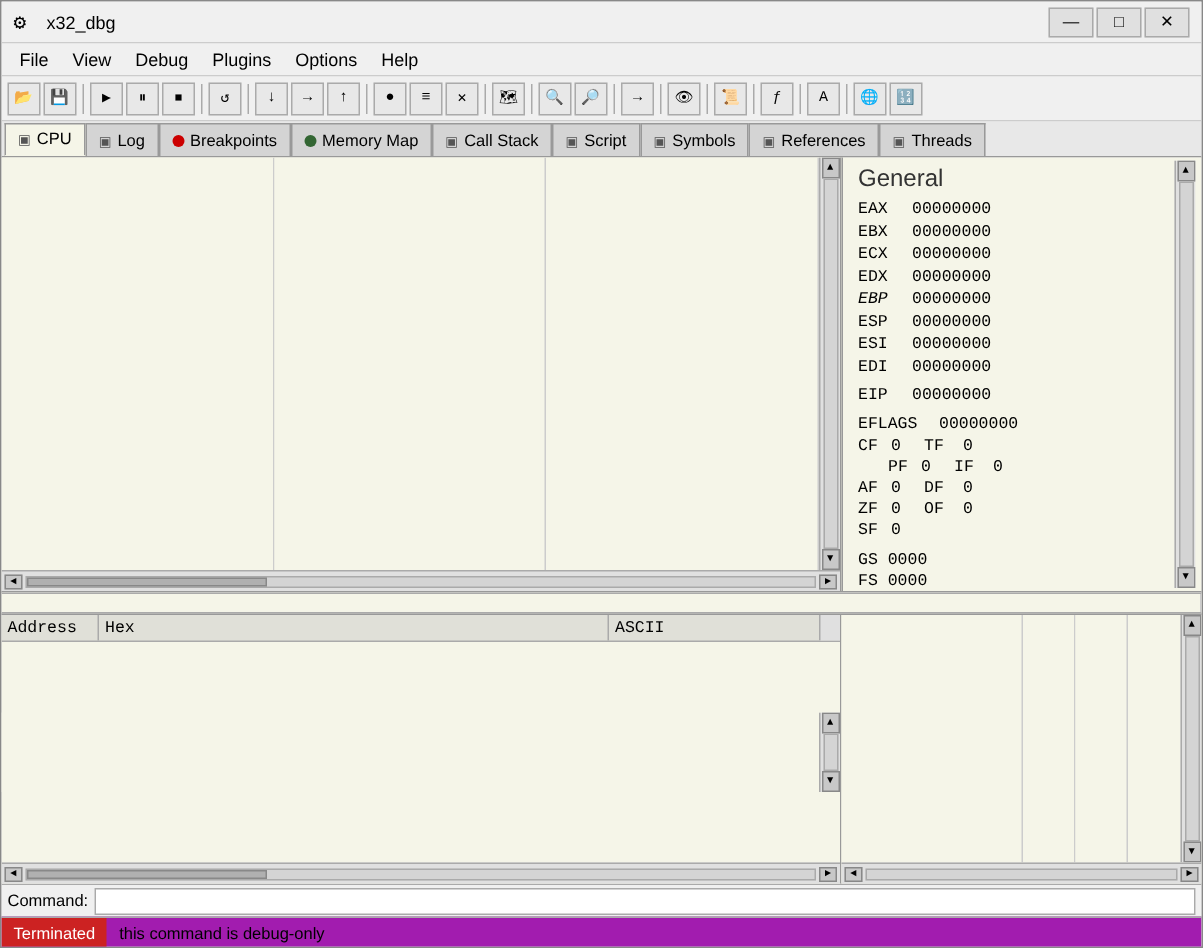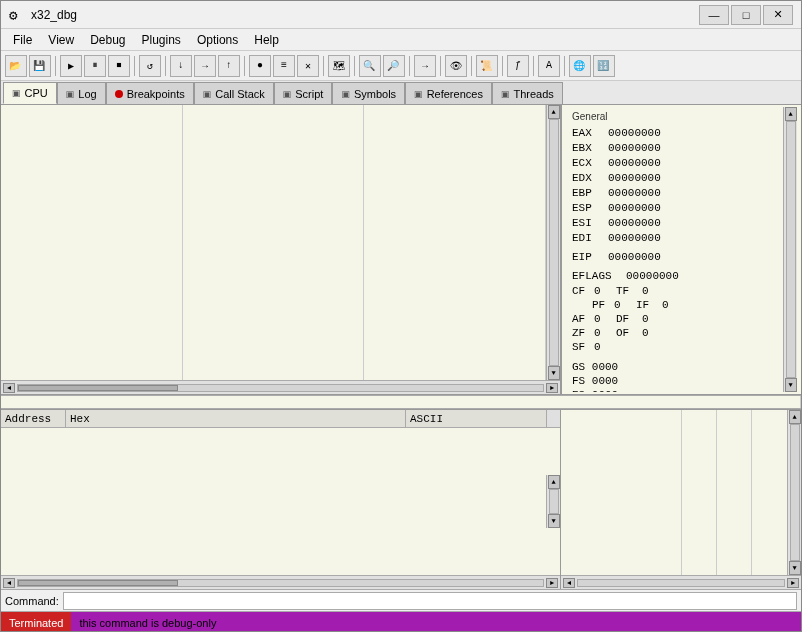--- a/index.html
+++ b/index.html
@@ -312,20 +312,24 @@
     </div>
     <div class="tab">
       <span style="font-size: 9px; color: rgb(85, 85, 85);">▣</span>
       <span>Log</span>
     </div>
     <div class="tab">
       <span class="tab-dot" style="background: rgb(204, 0, 0);"></span>
       <span>Breakpoints</span>
     </div>
     <div class="tab">
+      <span class="tab-dot" style="background: rgb(51, 102, 51);"></span>
+      <span>Memory Map</span>
+    </div>
+    <div class="tab">
       <span style="font-size: 9px; color: rgb(85, 85, 85);">▣</span>
       <span>Call Stack</span>
     </div>
     <div class="tab">
       <span style="font-size: 9px; color: rgb(85, 85, 85);">▣</span>
       <span>Script</span>
     </div>
     <div class="tab">
       <span style="font-size: 9px; color: rgb(85, 85, 85);">▣</span>
       <span>Symbols</span>
@@ -365,41 +369,41 @@
         <div style="flex:1;height:8px;background:#d4d4d4;border:1px solid #aaa;position:relative;">
           <div style="position:absolute;left:0;top:0;width:160px;height:6px;background:#b0b0b0;border:1px solid #888;"></div>
         </div>
         <div style="width:12px;height:10px;background:#c8c8c8;border:1px solid #888;display:flex;align-items:center;justify-content:center;font-size:7px;cursor:pointer;">►</div>
       </div>
     </div>
 
     <div id="registers-panel" style="width:240px; background:#f5f5e8; border-left:1px solid #999; display:flex; flex-direction:column; overflow:hidden;">
       <div class="registers-wrapper" style="display:flex; flex:1; overflow:hidden;">
         <div class="registers-inner" style="flex:1; padding:4px 6px; overflow:hidden;">
-          <div style="font-family:'Segoe UI',sans-serif;font-size:10px;color:#333;margin-bottom:4px;">General</div>
+          <div style="font-family:'Segoe UI',sans-serif;font-size:16px;color:#333;margin-bottom:4px;">General</div>
 
           <div id="reg-entries">
               <div style="display: flex; gap: 4px; line-height: 15px; font-size: 11px; font-family: &quot;Courier New&quot;, monospace;">
                 <span style="display:inline-block;width:32px;">EAX</span>
                 <span>00000000</span>
               </div>
               <div style="display: flex; gap: 4px; line-height: 15px; font-size: 11px; font-family: &quot;Courier New&quot;, monospace;">
                 <span style="display:inline-block;width:32px;">EBX</span>
                 <span>00000000</span>
               </div>
               <div style="display: flex; gap: 4px; line-height: 15px; font-size: 11px; font-family: &quot;Courier New&quot;, monospace;">
                 <span style="display:inline-block;width:32px;">ECX</span>
                 <span>00000000</span>
               </div>
               <div style="display: flex; gap: 4px; line-height: 15px; font-size: 11px; font-family: &quot;Courier New&quot;, monospace;">
                 <span style="display:inline-block;width:32px;">EDX</span>
                 <span>00000000</span>
               </div>
               <div style="display: flex; gap: 4px; line-height: 15px; font-size: 11px; font-family: &quot;Courier New&quot;, monospace;">
-                <span style="display:inline-block;width:32px;">EBP</span>
+                <span style="display:inline-block;width:32px;font-style:italic;">EBP</span>
                 <span>00000000</span>
               </div>
               <div style="display: flex; gap: 4px; line-height: 15px; font-size: 11px; font-family: &quot;Courier New&quot;, monospace;">
                 <span style="display:inline-block;width:32px;">ESP</span>
                 <span>00000000</span>
               </div>
               <div style="display: flex; gap: 4px; line-height: 15px; font-size: 11px; font-family: &quot;Courier New&quot;, monospace;">
                 <span style="display:inline-block;width:32px;">ESI</span>
                 <span>00000000</span>
               </div>

